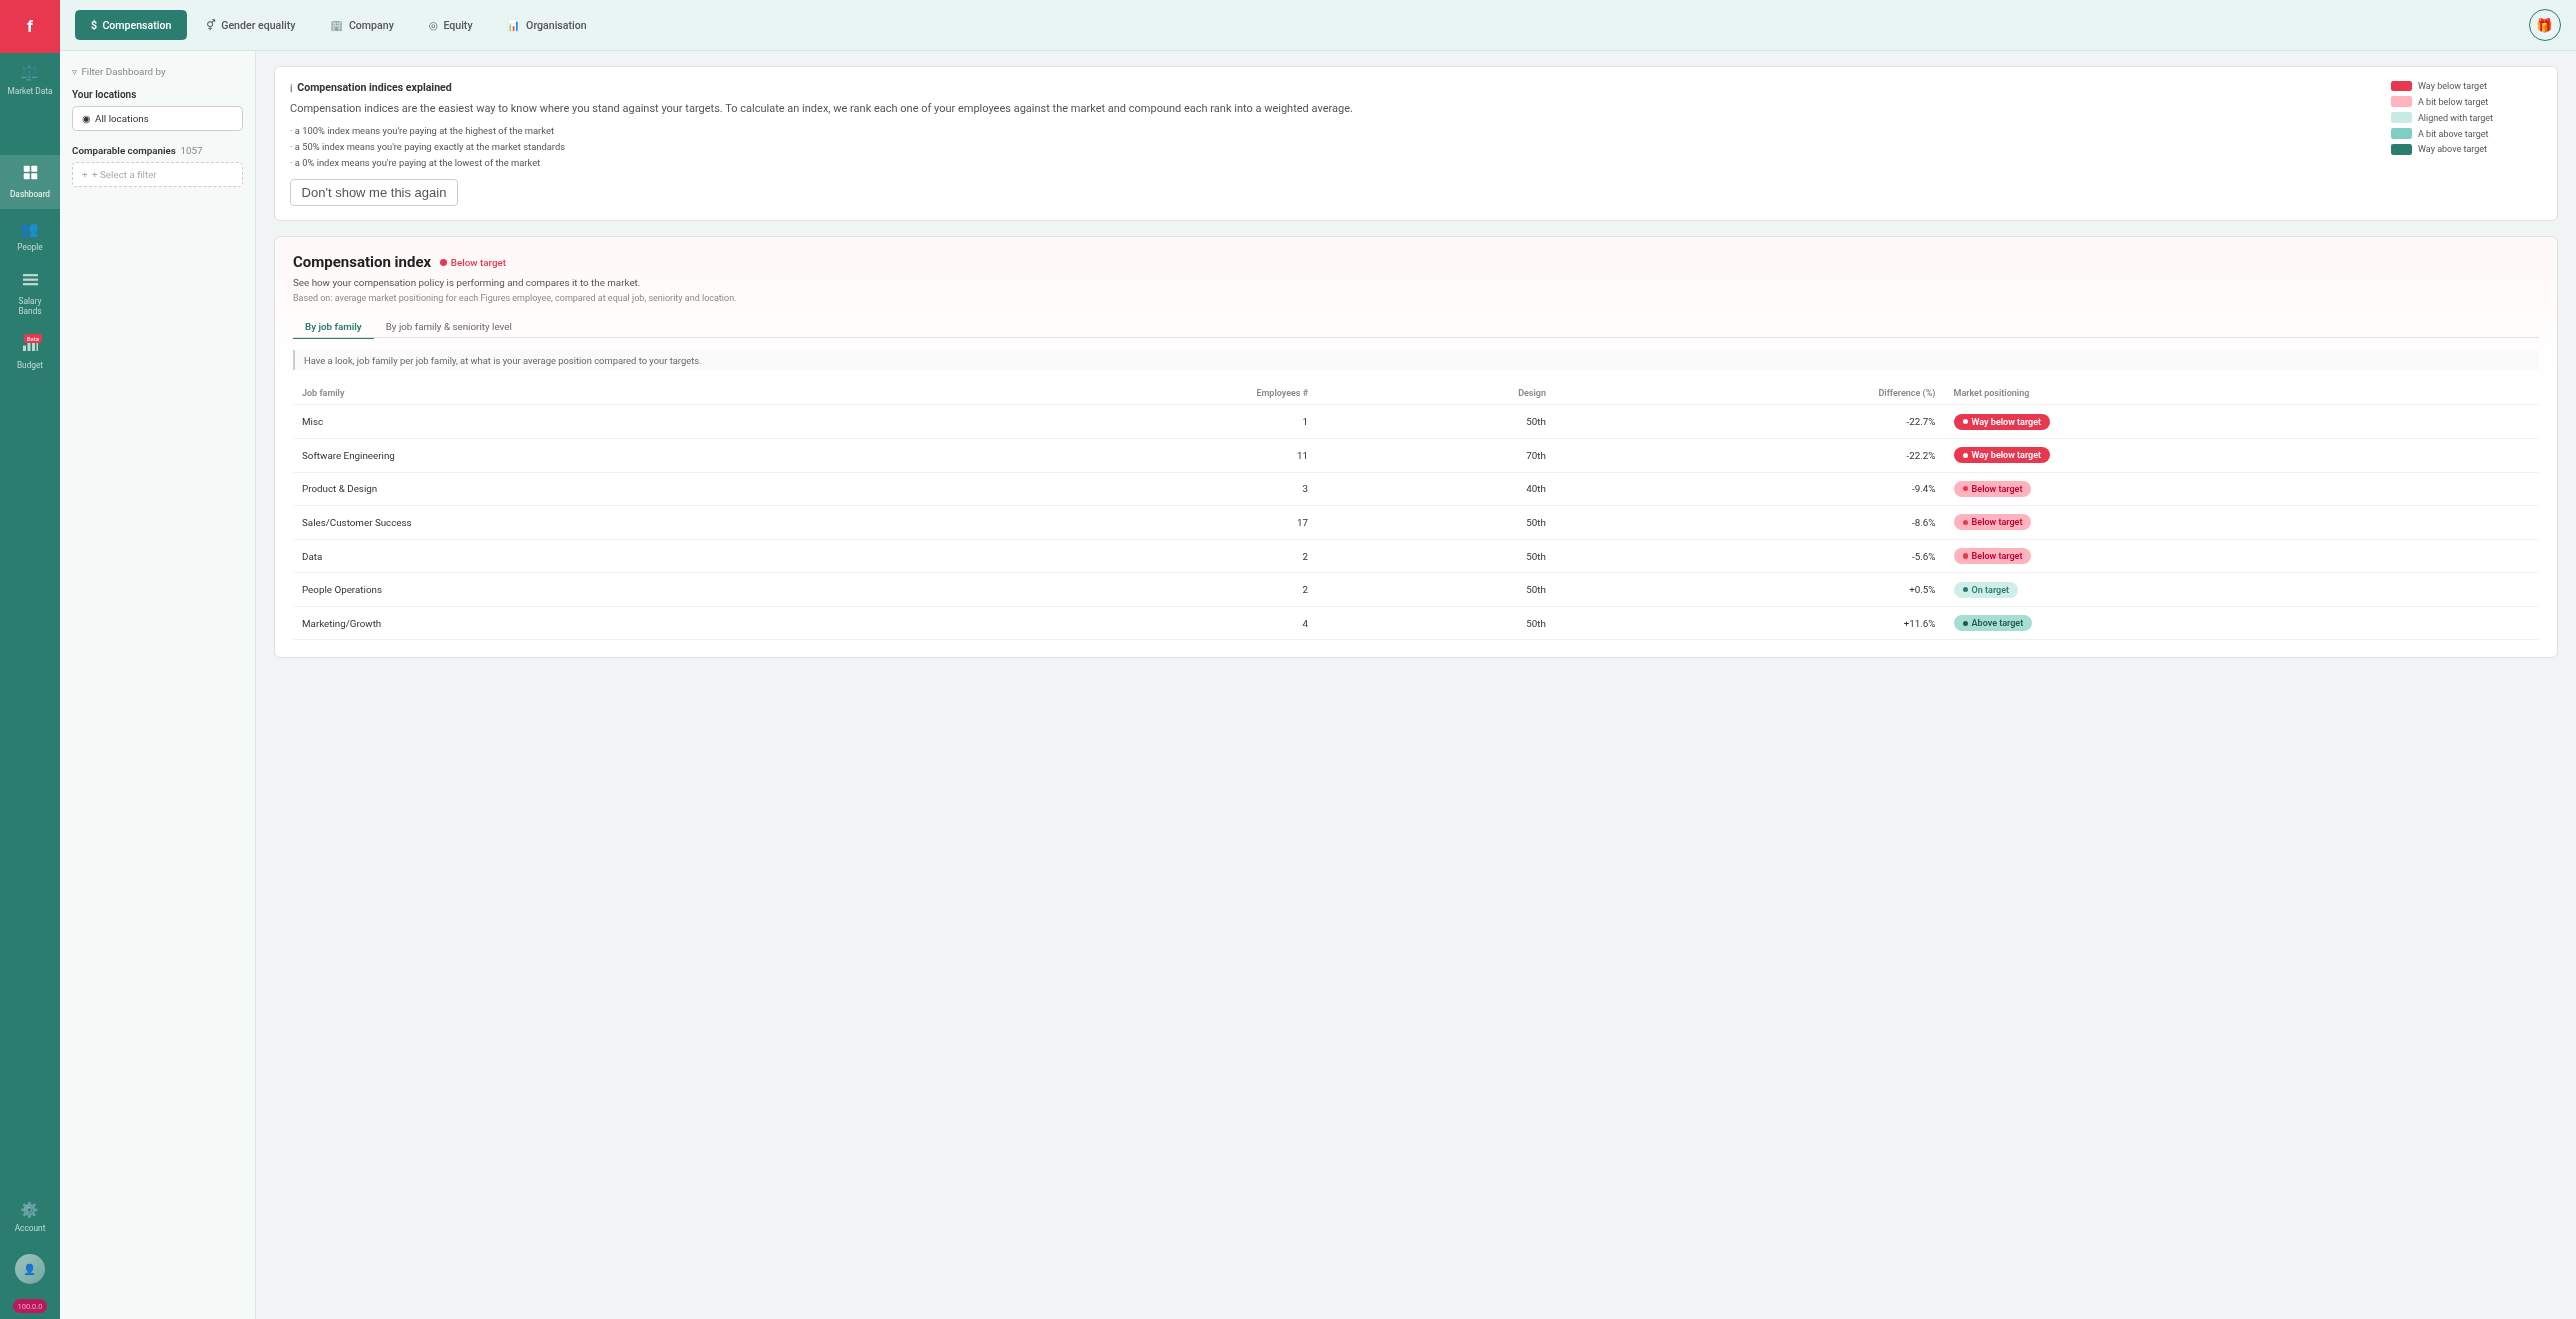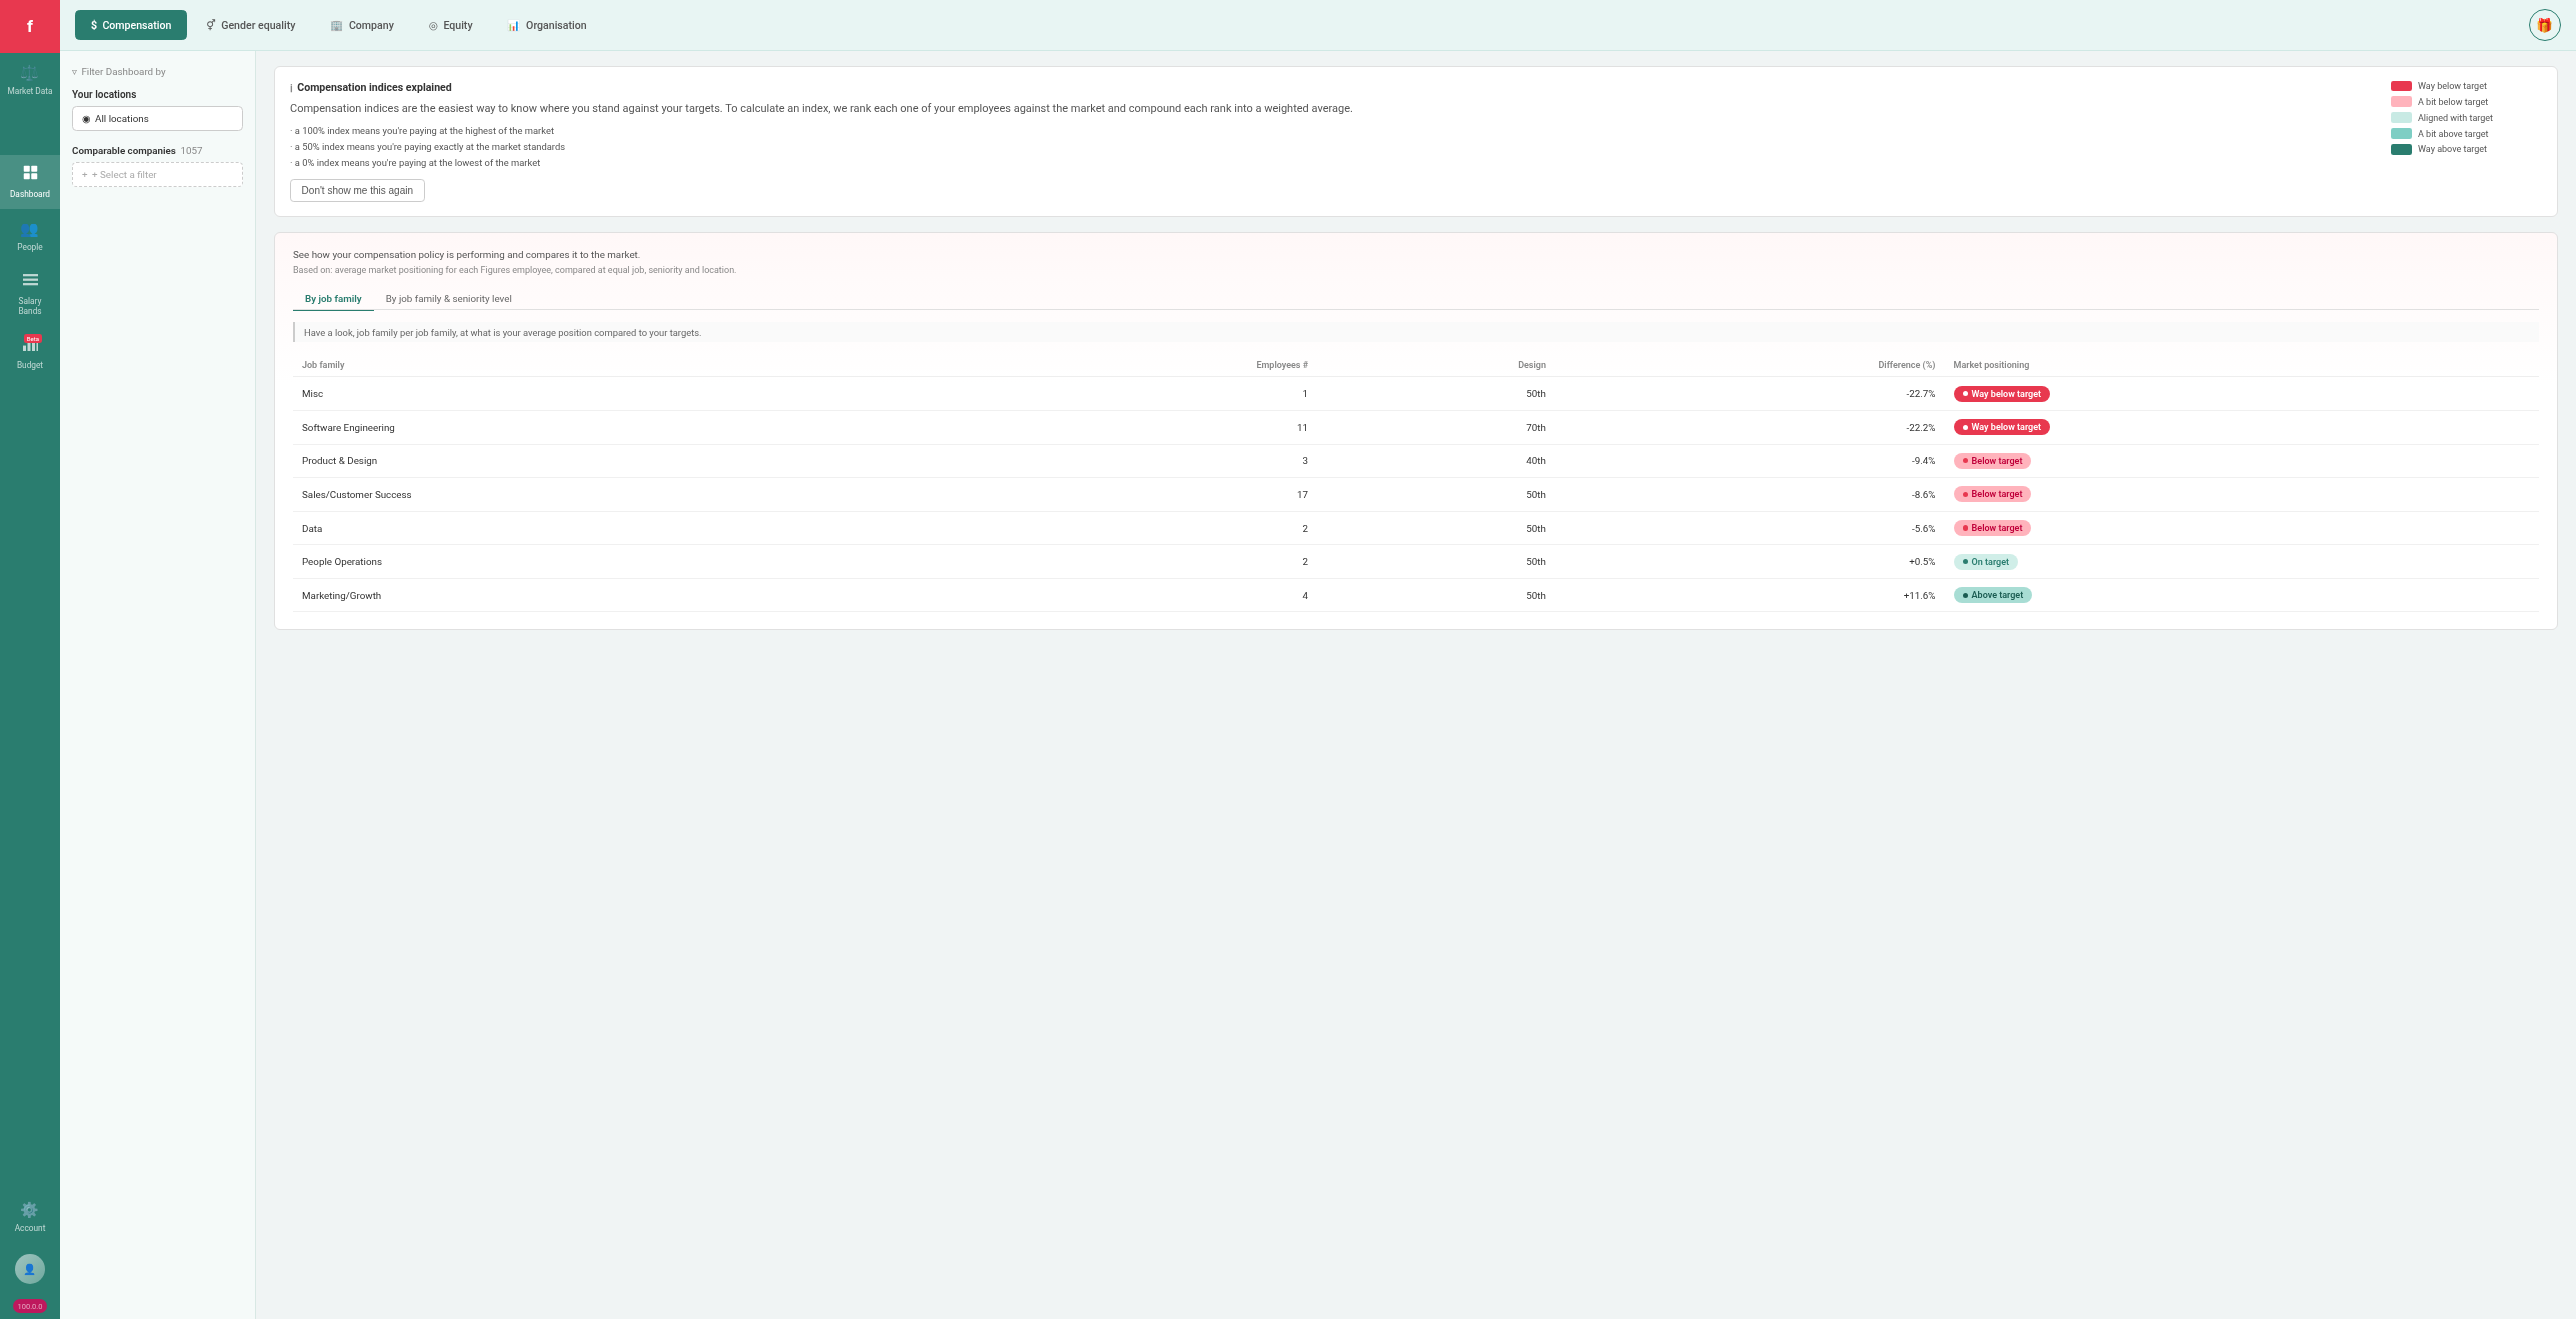--- a/index.html
+++ b/index.html
@@ -251,21 +251,21 @@
     }
     .info-list {
       font-size: 9.4px;
       color: #555;
       line-height: 1.7;
     }
     .dont-show-btn {
       border: 0.8px solid #ccc;
       border-radius: 3.8px;
       padding: 5.3px 10.6px;
-      font-size: 10px;
+      font-size: 13px;
       color: #555;
       background: white;
       cursor: pointer;
       margin-top: 7.5px;
     }
 
     
     .legend {
       display: flex;
       flex-direction: column;
@@ -581,20 +581,27 @@
               <span>A bit above target</span>
             </div>
             <div class="legend-item">
               <div class="legend-swatch" style="background: rgb(42, 125, 111);"></div>
               <span>Way above target</span>
             </div>
           </div>
       </div>
 
       <div class="comp-section">
+        <div class="comp-section-header">
+          <span class="comp-section-title">Compensation index</span>
+          <div class="status-badge">
+            <div class="status-dot" style="background:#e8384f;"></div>
+            <span style="color:#e8384f;">Below target</span>
+          </div>
+        </div>
         <div class="comp-desc">See how your compensation policy is performing and compares it to the market.</div>
         <div class="comp-based">Based on: average market positioning for each Figures employee, compared at equal job, seniority and location.</div>
 
         <div class="tabs">
           <div class="tab active">
             <span>By job family</span>
           </div>
           <div class="tab">
             <span>By job family &amp; seniority level</span>
           </div>

